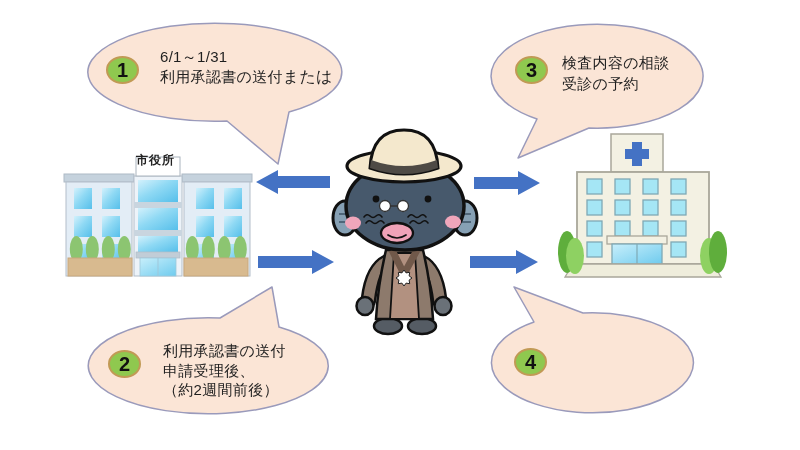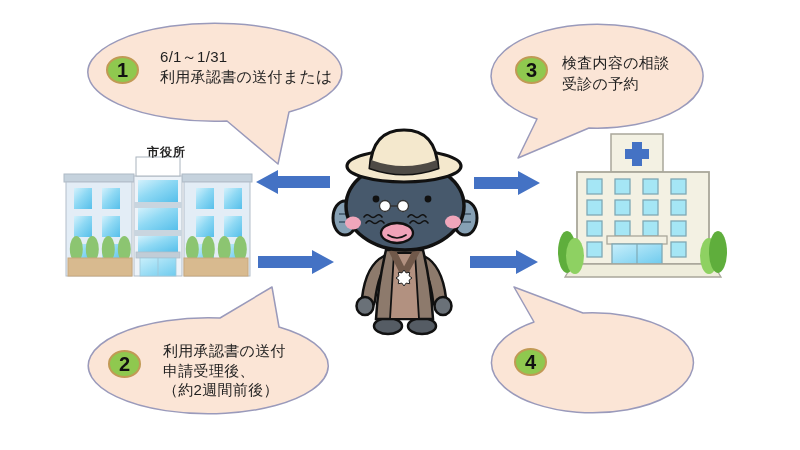--- a/index.html
+++ b/index.html
@@ -13,21 +13,21 @@
     background:#8FC84F;border:2px solid #C19A55;box-sizing:border-box;
     display:flex;align-items:center;justify-content:center;
     font-size:20px;font-weight:bold;color:#111111;line-height:1;
   }
   .btext{
     position:absolute;font-size:15px;color:#1f1f1f;line-height:19.5px;
     white-space:nowrap;letter-spacing:0.3px;
   }
   .btext .small{font-size:16px;text-align:right;}
   .sign-label{
-    position:absolute;left:136px;top:144px;width:50px;text-align:right;
+    position:absolute;left:136px;top:152px;width:50px;text-align:left;
     font-size:12px;font-weight:bold;color:#222222;letter-spacing:1px;
   }
 </style>
 </head>
 <body>
 
 <div class="canvas">
 
   <svg class="scene" width="800" height="450" viewBox="0 0 800 450">
     <defs>

